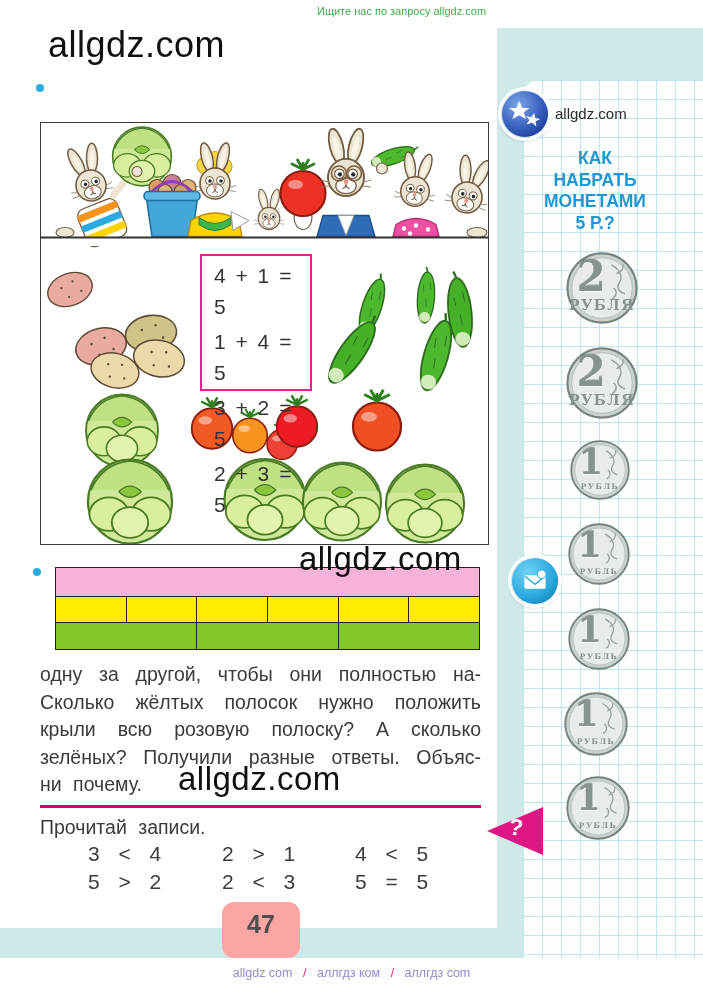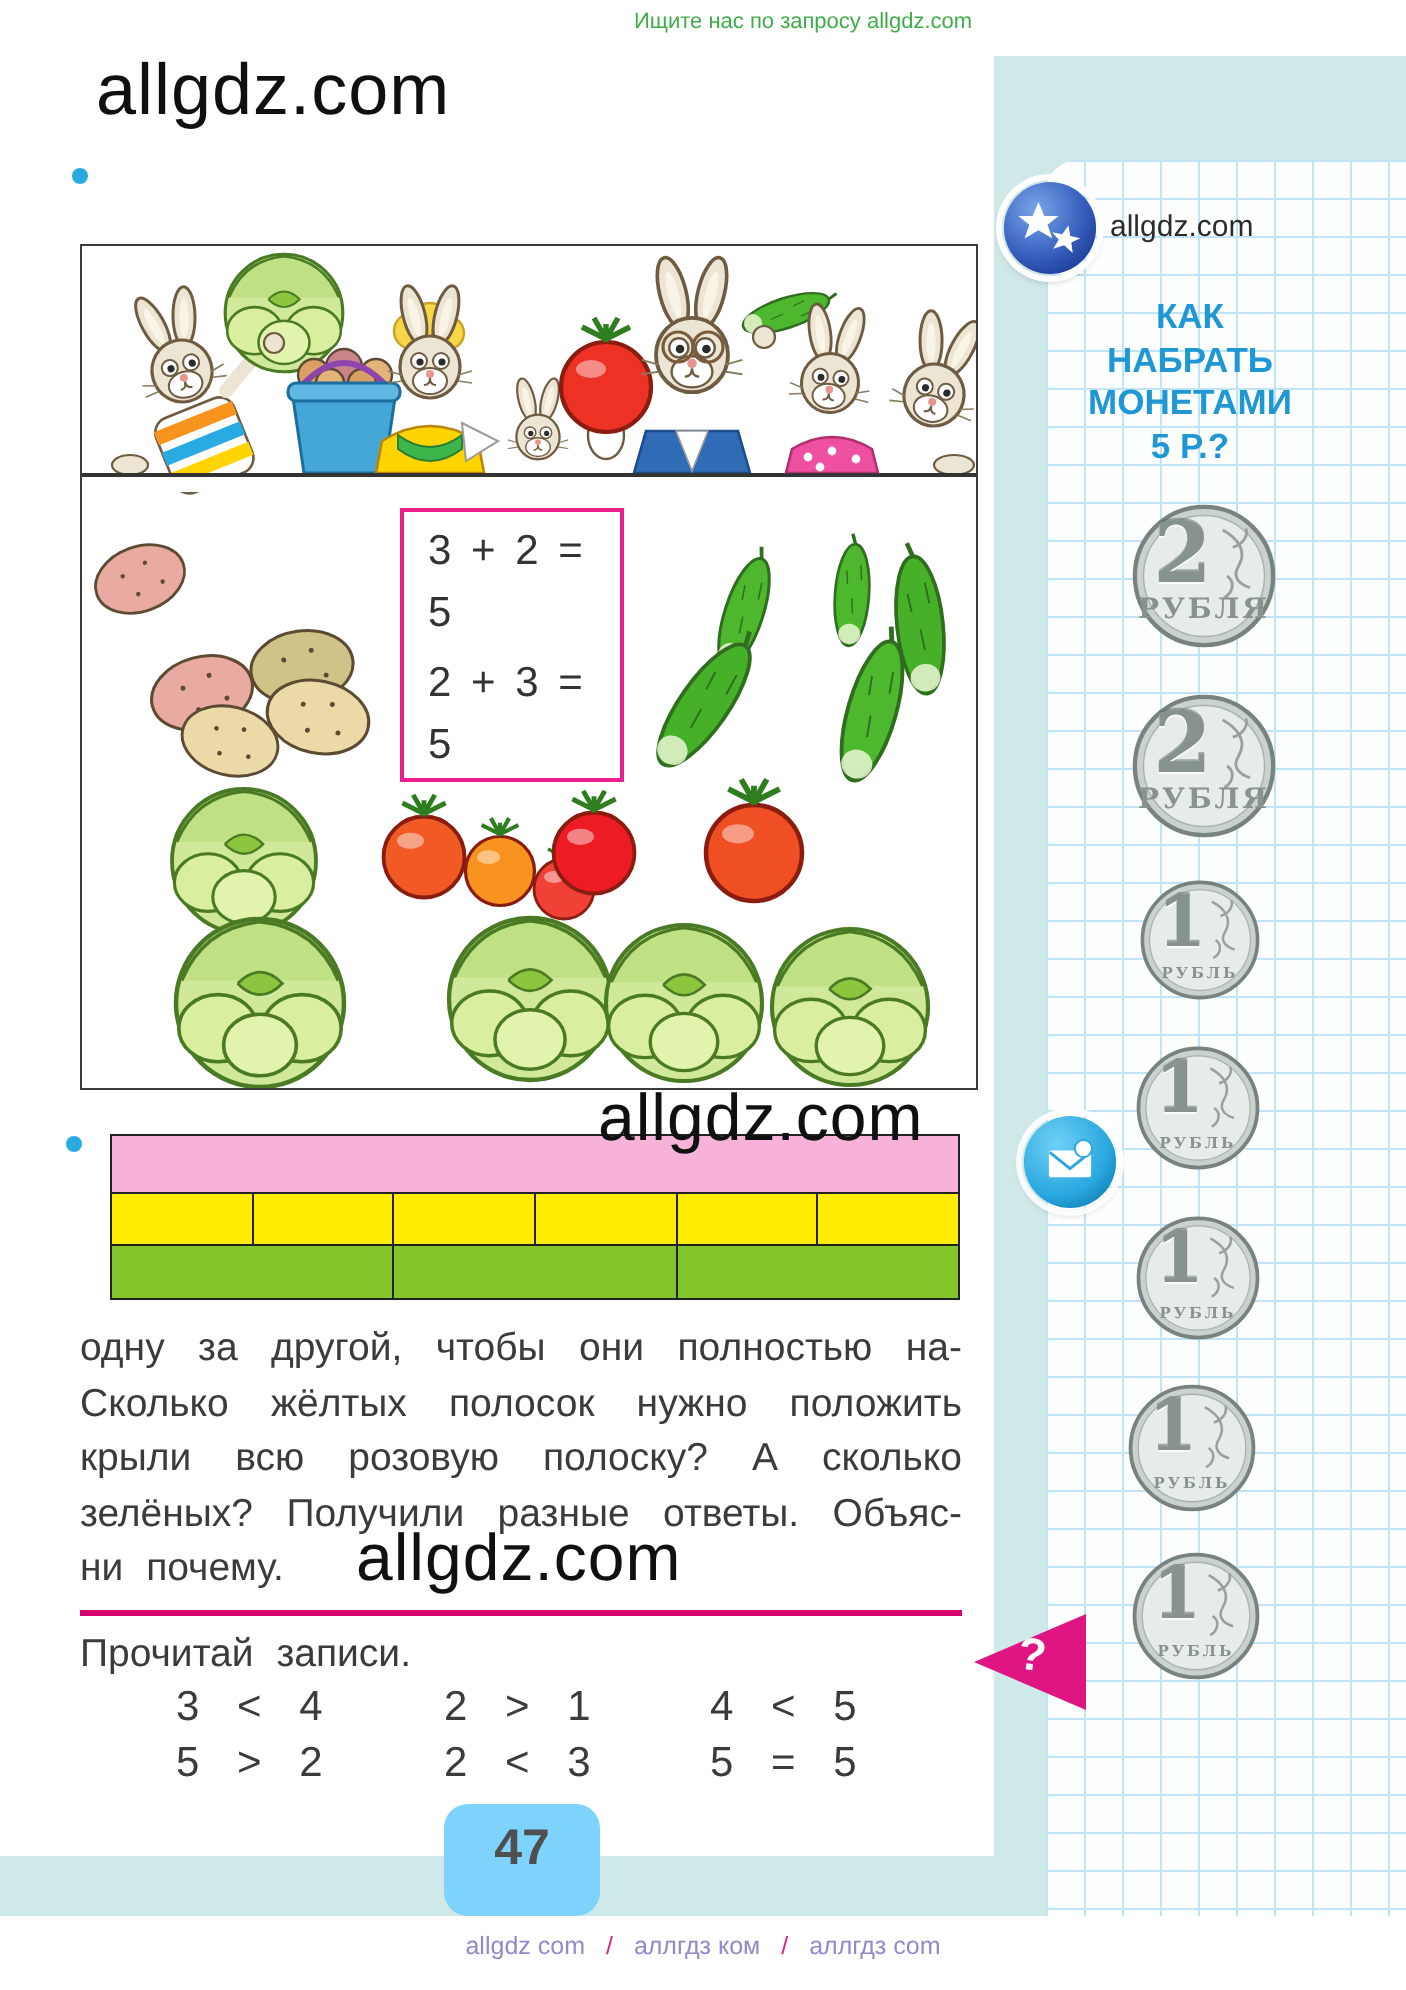--- a/index.html
+++ b/index.html
@@ -46,21 +46,21 @@
   .cmp{left:88px;top:840px;display:grid;grid-template-columns:134px 133px auto;
        font-size:21px;line-height:27.5px;color:#3b3b3b;word-spacing:13px;}
 
   
   .qarrow{left:483px;top:806px;width:62px;height:50px;z-index:6;}
   .qarrow svg{width:100%;height:100%;}
   .qarrow .qm{position:absolute;left:26px;top:8px;color:#fff;font-size:23px;font-weight:bold;
               transform:rotate(8deg);}
 
   
-  .pagenum{left:222px;top:902px;width:78px;height:56px;background:#7dd3fc;border-radius:12px;
+  .pagenum{left:222px;top:902px;width:78px;height:56px;background:#fca5a5;border-radius:12px;
            text-align:center;z-index:3;}
   .pagenum span{font-size:25px;font-weight:bold;color:#4f4f4f;line-height:44px;}
   .band{left:0;top:928px;width:520px;height:30px;background:#cfe9e8;}
   .footer{left:0;top:966px;width:703px;text-align:center;font-size:12.5px;color:#9488cc;}
   .footer .sep{color:#e0218a;padding:0 7px;}
 
   
   .sidebar{left:497px;top:28px;width:206px;height:930px;background:#cfe9e8;}
   .gridpaper{position:absolute;left:26px;top:52px;right:0;bottom:0;border-top-left-radius:16px;
      background-color:#fdffff;
@@ -249,20 +249,22 @@
       <g>
         <use href="#cab" transform="translate(81,307) scale(1.2)"></use>
         <use href="#cab" transform="translate(89,378) scale(1.4)"></use>
         <use href="#cab" transform="translate(224,376) scale(1.35)"></use>
         <use href="#cab" transform="translate(301,378) scale(1.3)"></use>
         <use href="#cab" transform="translate(384,380) scale(1.3)"></use>
       </g>
     </svg>
 
     <div class="eqbox">
+      <span>4 + 1 = 5</span>
+      <span>1 + 4 = 5</span>
       <span>3 + 2 = 5</span>
       <span>2 + 3 = 5</span>
     </div>
   </div>
 
   <div class="abs wm wm-mid">allgdz.com</div>
 
   <div class="abs bullet b2"></div>
   <div class="abs strip strip-pink"></div>
   <div class="abs strip strip-row strip-yellow">

